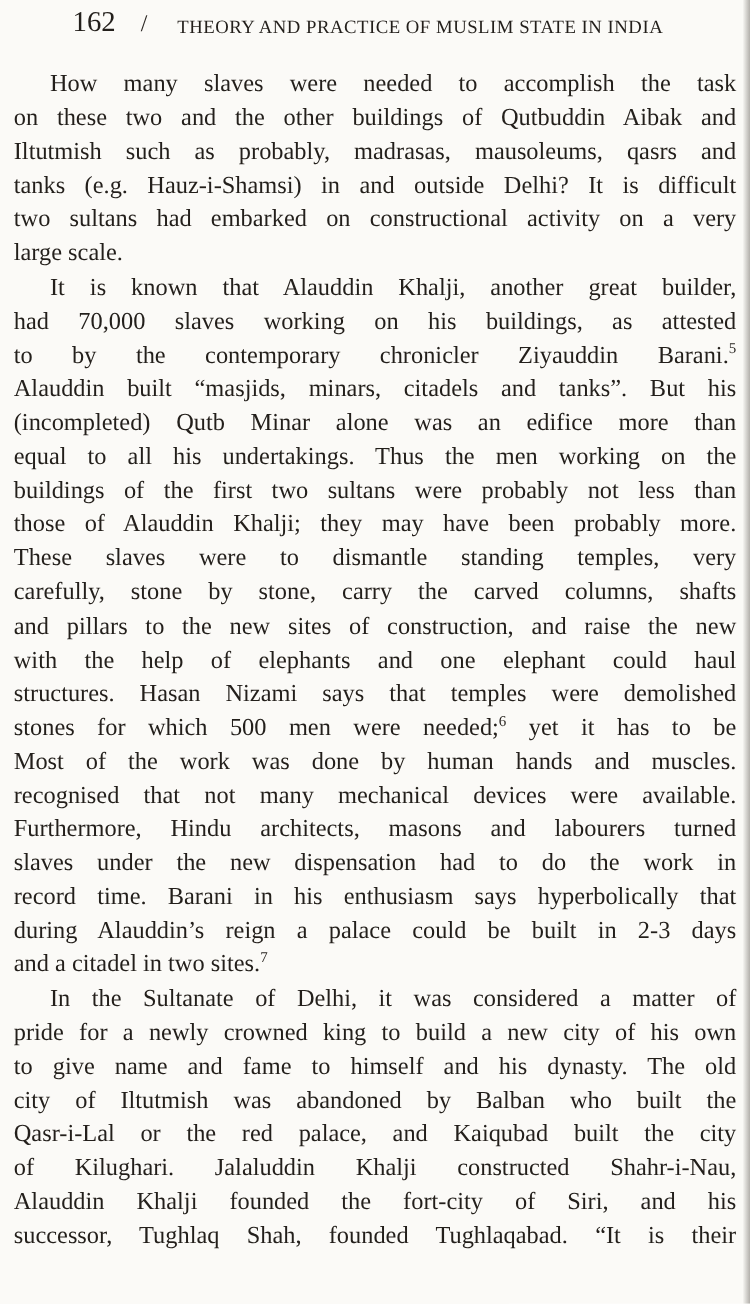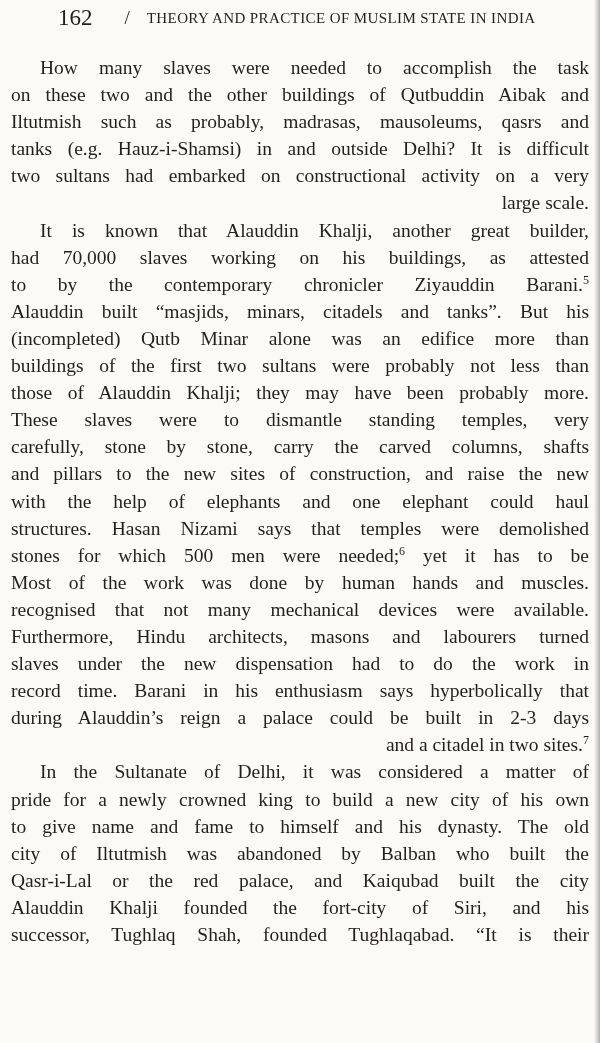--- a/index.html
+++ b/index.html
@@ -19,40 +19,39 @@
     top: 0; right: 0;
     width: 6px; height: 100%;
     background: linear-gradient(to right, rgba(90,85,78,0), rgba(90,85,78,0.45));
     pointer-events: none;
   }
   .running-head {
     position: absolute;
     top: 5px;
     left: 58px;
     display: flex;
-    align-items: center;
-    gap: 12px;
+    align-items: flex-end;
   }
   .page-number { font-size: 23px; line-height: 26px; }
   .head-sep { font-size: 19px; margin-left: 20px; }
-  .book-title { font-size: 15px; letter-spacing: 0.4px; margin-left: 5px; }
+  .book-title { font-size: 15px; letter-spacing: 0.4px; margin-left: 24px; }
   .body-text {
     position: absolute;
     left: 11px;
     top: 54px;
     width: 578px;
     font-size: 19.5px;
     line-height: 27.1px;
   }
   .line {
     height: 27.1px;
     text-align: justify;
     text-align-last: justify;
   }
-  .line.no-just { text-align: right; text-align-last: auto; }
+  .line.no-just { text-align: left; text-align-last: auto; }
   .line.indent { padding-left: 29px; }
   .seg-italic { }
   .seg-sup { font-size: 12px; vertical-align: super; line-height: 0; }
 </style>
 </head>
 <body>
 
 <div class="page">
 
   <div class="running-head">
@@ -66,37 +65,39 @@
       <div class="line"><span>on these two and the other buildings of Qutbuddin Aibak and</span></div>
       <div class="line"><span>Iltutmish such as probably, </span><span class="seg-italic">madrasas</span><span>, mausoleums, </span><span class="seg-italic">qasrs</span><span> and</span></div>
       <div class="line"><span>tanks (e.g. Hauz-i-Shamsi) in and outside Delhi? It is difficult</span></div>
       <div class="line"><span>two sultans had embarked on constructional activity on a very</span></div>
       <div class="line no-just"><span>large scale.</span></div>
       <div class="line indent"><span>It is known that Alauddin Khalji, another great builder,</span></div>
       <div class="line"><span>had 70,000 slaves working on his buildings, as attested</span></div>
       <div class="line"><span>to by the contemporary chronicler Ziyauddin Barani.</span><span class="seg-sup">5</span></div>
       <div class="line"><span>Alauddin built “masjids, minars, citadels and tanks”. But his</span></div>
       <div class="line"><span>(incompleted) Qutb Minar alone was an edifice more than</span></div>
+      <div class="line"><span>equal to all his undertakings. Thus the men working on the</span></div>
       <div class="line"><span>buildings of the first two sultans were probably not less than</span></div>
       <div class="line"><span>those of Alauddin Khalji; they may have been probably more.</span></div>
       <div class="line"><span>These slaves were to dismantle standing temples, very</span></div>
       <div class="line"><span>carefully, stone by stone, carry the carved columns, shafts</span></div>
       <div class="line"><span>and pillars to the new sites of construction, and raise the new</span></div>
       <div class="line"><span>with the help of elephants and one elephant could haul</span></div>
       <div class="line"><span>structures. Hasan Nizami says that temples were demolished</span></div>
       <div class="line"><span>stones for which 500 men were needed;</span><span class="seg-sup">6</span><span> yet it has to be</span></div>
       <div class="line"><span>Most of the work was done by human hands and muscles.</span></div>
       <div class="line"><span>recognised that not many mechanical devices were available.</span></div>
       <div class="line"><span>Furthermore, Hindu architects, masons and labourers turned</span></div>
       <div class="line"><span>slaves under the new dispensation had to do the work in</span></div>
       <div class="line"><span>record time. Barani in his enthusiasm says hyperbolically that</span></div>
       <div class="line"><span>during Alauddin’s reign a palace could be built in 2-3 days</span></div>
       <div class="line no-just"><span>and a citadel in two sites.</span><span class="seg-sup">7</span></div>
       <div class="line indent"><span>In the Sultanate of Delhi, it was considered a matter of</span></div>
       <div class="line"><span>pride for a newly crowned king to build a new city of his own</span></div>
       <div class="line"><span>to give name and fame to himself and his dynasty. The old</span></div>
       <div class="line"><span>city of Iltutmish was abandoned by Balban who built the</span></div>
       <div class="line"><span>Qasr-i-Lal or the red palace, and Kaiqubad built the city</span></div>
+      <div class="line"><span>of Kilughari. Jalaluddin Khalji constructed Shahr-i-Nau,</span></div>
       <div class="line"><span>Alauddin Khalji founded the fort-city of Siri, and his</span></div>
       <div class="line"><span>successor, Tughlaq Shah, founded Tughlaqabad. “It is their</span></div>
     </div>
 
 </div>
 
 </body></html>

